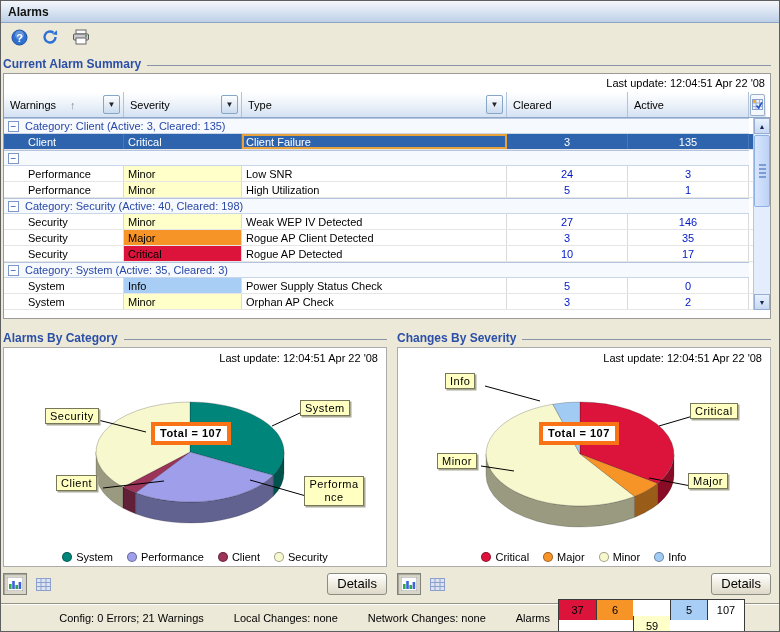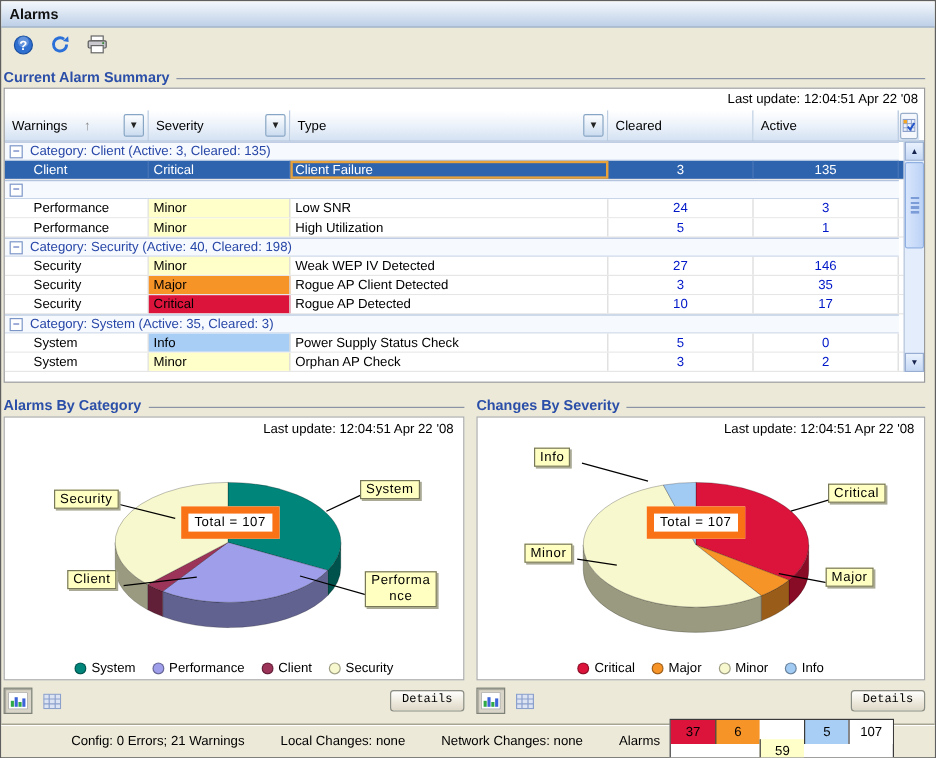--- a/index.html
+++ b/index.html
@@ -74,33 +74,33 @@
   .chart-panel.right{flex:1;}
   .chart-box{height:220px;background:#fff;border:1px solid #ABABAB;position:relative;}
   .chart-update{height:20px;font-size:11px;text-align:right;padding:4px 8px 0 0;}
   .pie-svg{display:block;margin:0 auto;}
   .callout{
     position:absolute;background:#FFFFC2;border:1px solid #77775A;box-shadow:1.5px 1.5px 0 #A9A995;
     font-size:11px;padding:1px 4px;text-align:center;color:#000;letter-spacing:0.5px;white-space:nowrap;
   }
   .callout.wrap{white-space:normal;word-break:break-all;width:60px;line-height:13px;}
   .total-label{
-    position:absolute;background:#fff;border:6px solid #f97316;font-size:11px;font-weight:normal;
+    position:absolute;background:#fff;border:4px solid #f97316;font-size:11px;font-weight:bold;
     padding:0 5px;line-height:15px;letter-spacing:0.5px;
   }
   .legend{position:absolute;left:0;right:0;bottom:3px;display:flex;justify-content:center;gap:14px;font-size:11px;align-items:center;}
   .legend-item{display:flex;align-items:center;gap:4px;}
   .legend-dot{width:10px;height:10px;border-radius:50%;border:1px solid rgba(0,0,0,.35);display:inline-block;}
   .chart-btnrow{display:flex;align-items:center;margin-top:5px;height:24px;}
   .mini-btn{width:24px;height:22px;display:flex;align-items:center;justify-content:center;cursor:pointer;background:transparent;border:1px solid transparent;}
   .mini-btn.pressed{border:1px solid #7E8278;background:#D9D5C9;box-shadow:inset 1px 1px 1px rgba(0,0,0,.25);}
   .mini-btn + .mini-btn{margin-left:4px;}
   .details-btn{
-    margin-left:auto;font-size:10px;padding:2px 9px 3px 9px;border:1px solid #8A8D84;border-radius:3px;
-    background:linear-gradient(to bottom,#FFFFFF,#ECE8DB 60%,#DDD8C8);cursor:pointer;color:#000;font-family:Liberation Mono, monospace;
+    margin-left:auto;font-size:13px;padding:2px 9px 3px 9px;border:1px solid #8A8D84;border-radius:3px;
+    background:linear-gradient(to bottom,#FFFFFF,#ECE8DB 60%,#DDD8C8);cursor:pointer;color:#000;
   }
   
   .statusbar{
     height:28px;flex:0 0 28px;border-top:1px solid #979383;box-shadow:inset 0 1px 0 #FFFFFF;
     display:flex;align-items:center;justify-content:flex-end;gap:30px;padding-right:34px;font-size:11px;color:#000;
     background:#ECE9D8;
   }
   .alarm-group{display:flex;align-items:center;gap:8px;}
   .alarm-boxes{display:flex;border:1px solid #3A3A3A;background:#fff;}
   .alarm-box{width:37px;height:20px;display:flex;align-items:center;justify-content:center;font-size:11px;color:#000;cursor:pointer;}

